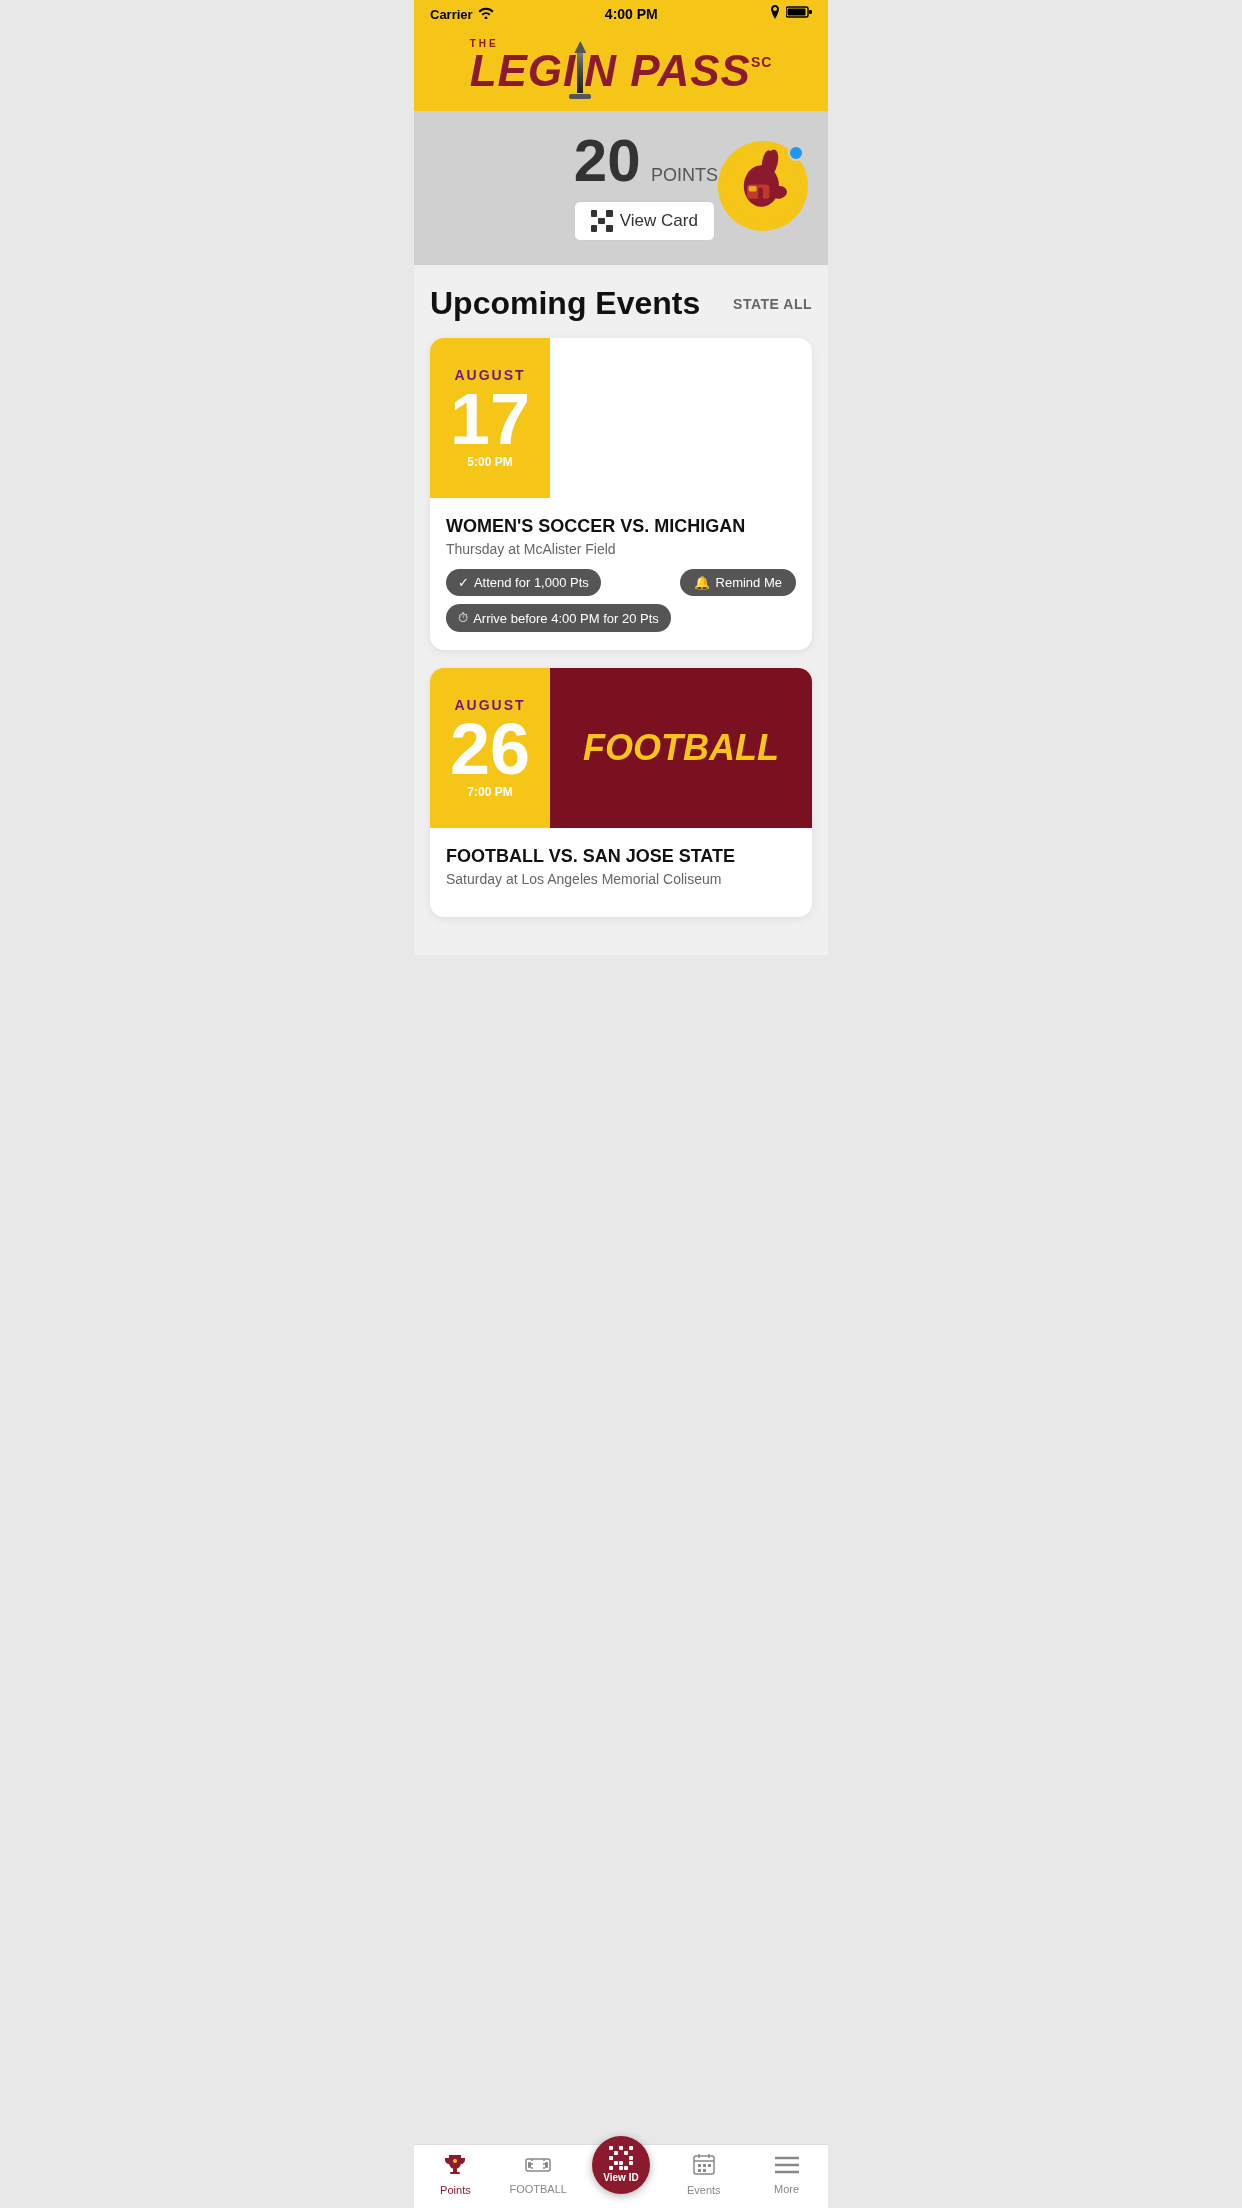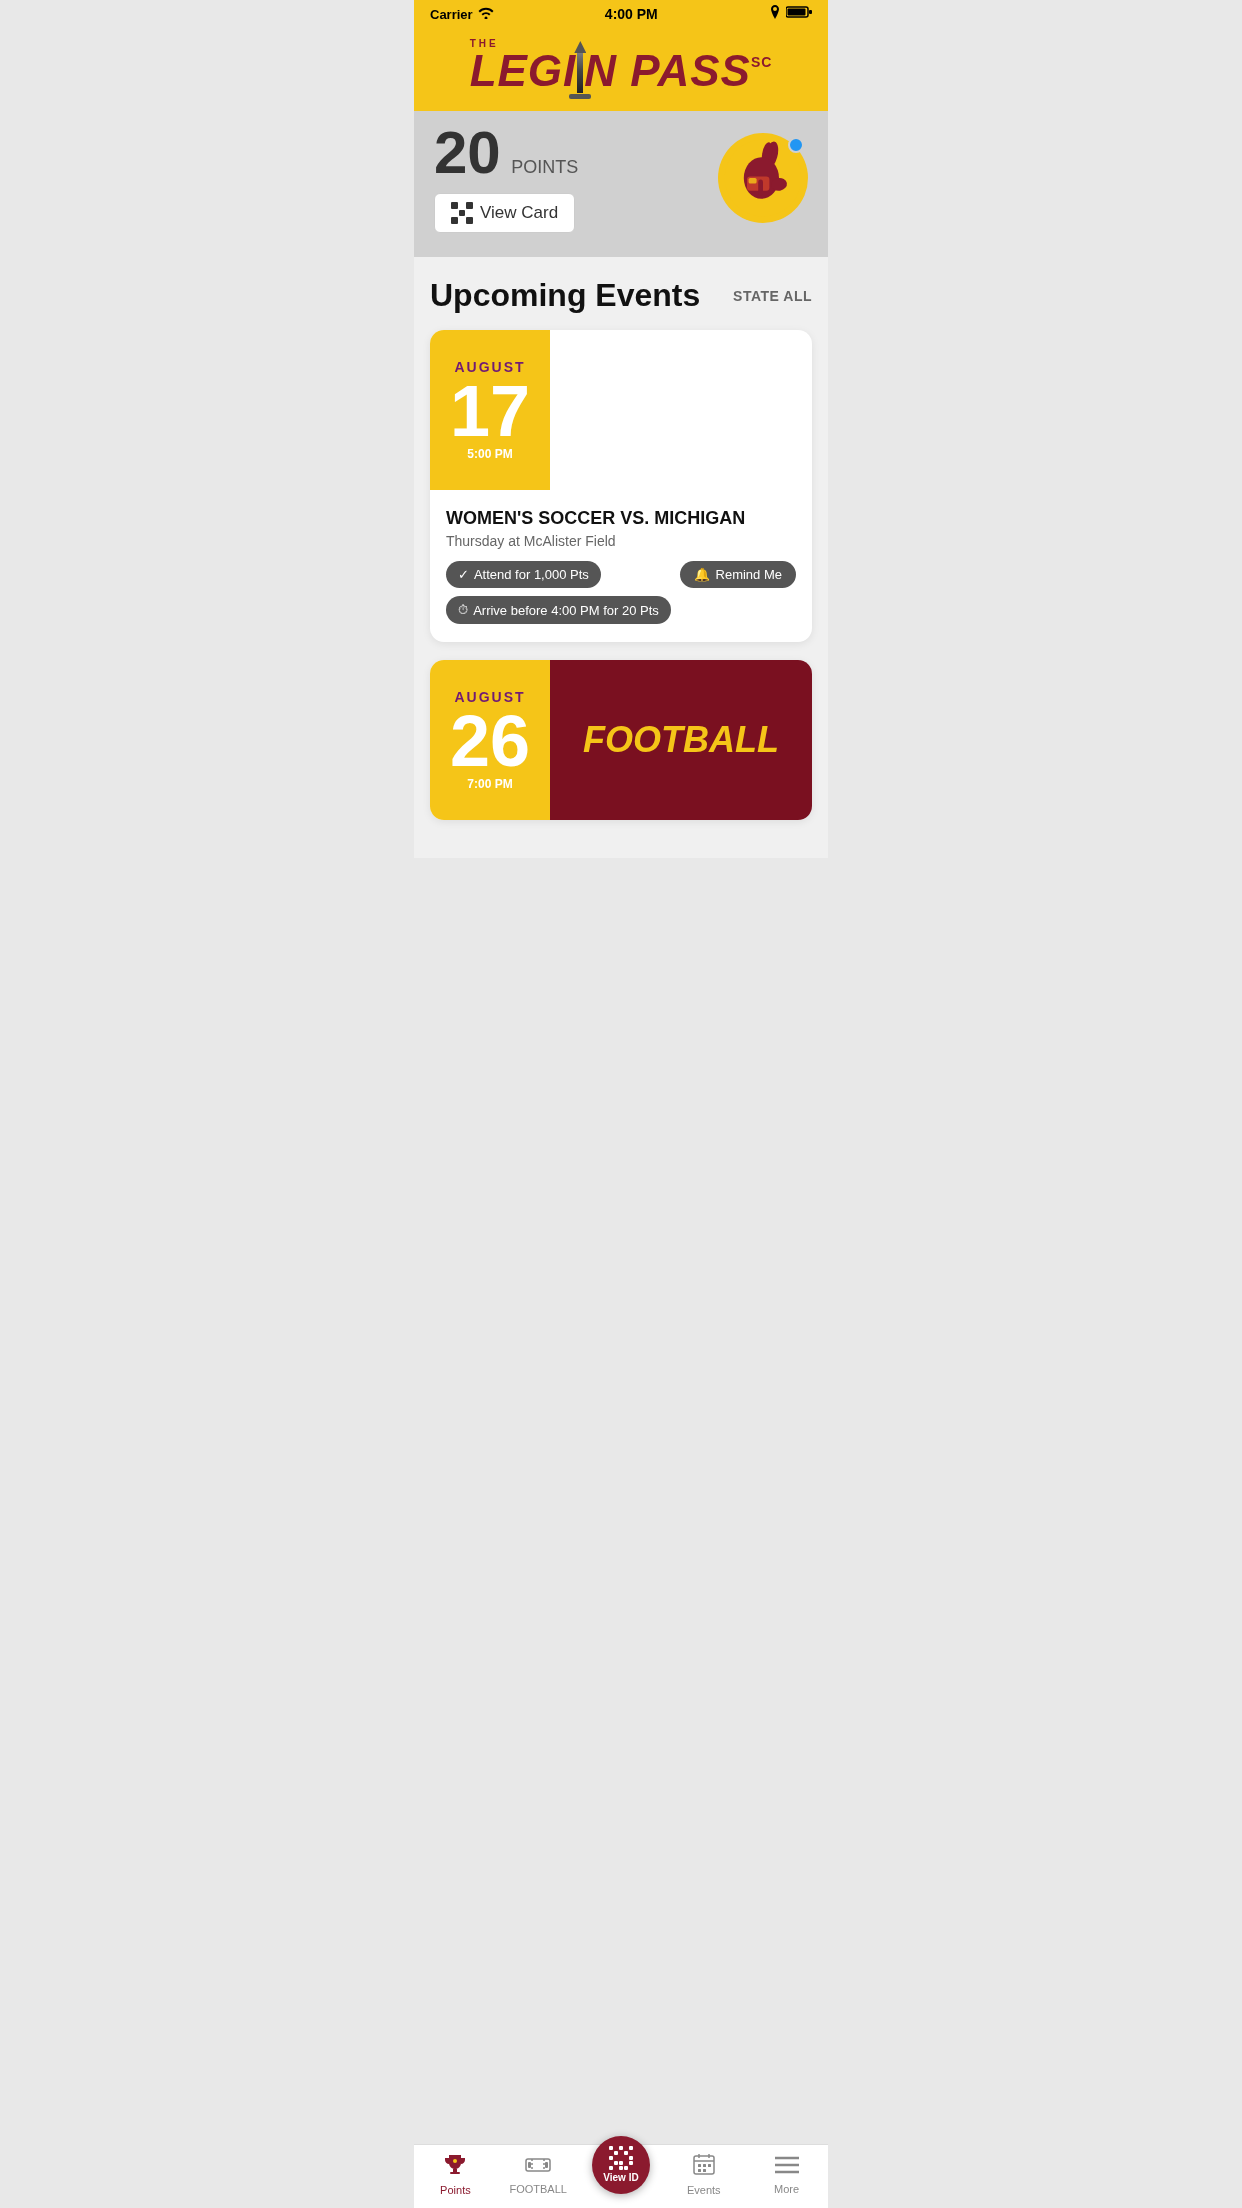--- a/index.html
+++ b/index.html
@@ -92,23 +92,23 @@
       color: #8b1a2e;
       font-style: normal;
       font-weight: 700;
       align-self: flex-start;
       margin-top: 6px;
     }
 
     
     .points-section {
       background: #d0d0d0;
-      padding: 12px 20px 24px;
-      display: flex;
-      justify-content: space-between;
+      padding: 20px 20px 24px;
+      display: flex;
+      justify-content: flex-end;
       align-items: center;
     }
     .points-left {}
     .points-number {
       font-size: 60px;
       font-weight: 900;
       color: #333;
       line-height: 1;
       display: inline;
     }
@@ -528,20 +528,24 @@
       <div class="event-image">
         <div class="event-date-panel">
           <span class="event-month">AUGUST</span>
           <span class="event-day">26</span>
           <span class="event-time">7:00 PM</span>
         </div>
         <div class="event-sport-panel football-panel">
           <span class="sport-label football-label">FOOTBALL</span>
         </div>
       </div>
+      <div class="event-details">
+        <div class="event-name">FOOTBALL vs. SAN JOSE STATE</div>
+        <div class="event-location">Saturday at Los Angeles Memorial Coliseum</div>
+      </div>
     </div>
 
   </div>
 </div>
 
 <div class="bottom-nav">
 
   <div class="nav-item">
     <span class="nav-icon active">
       <svg width="24" height="22" viewBox="0 0 24 22" fill="none">

